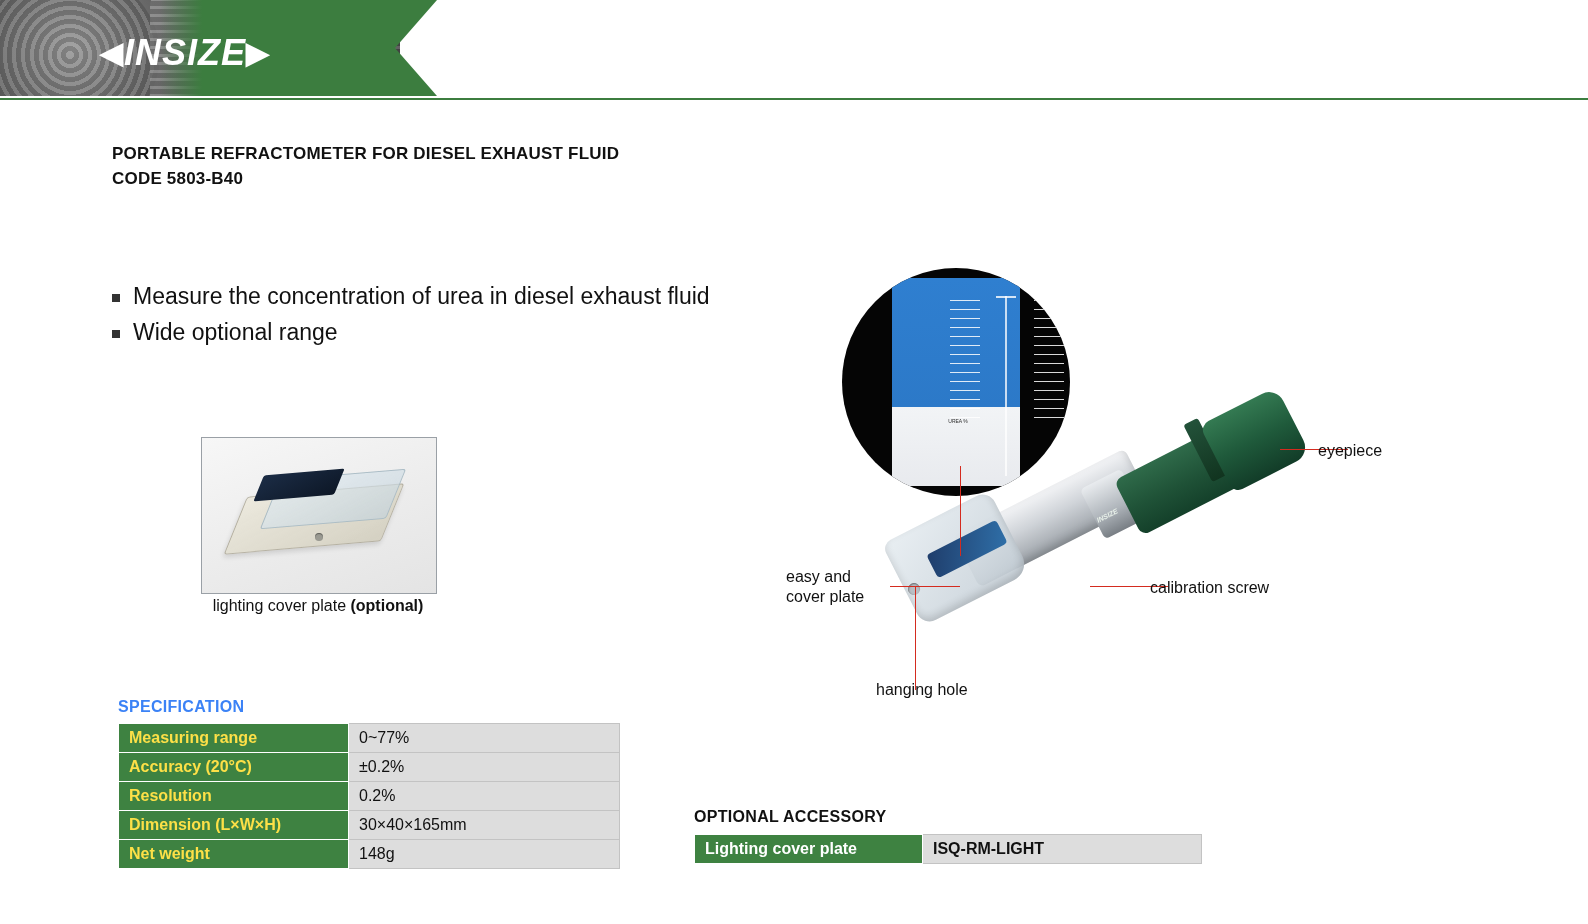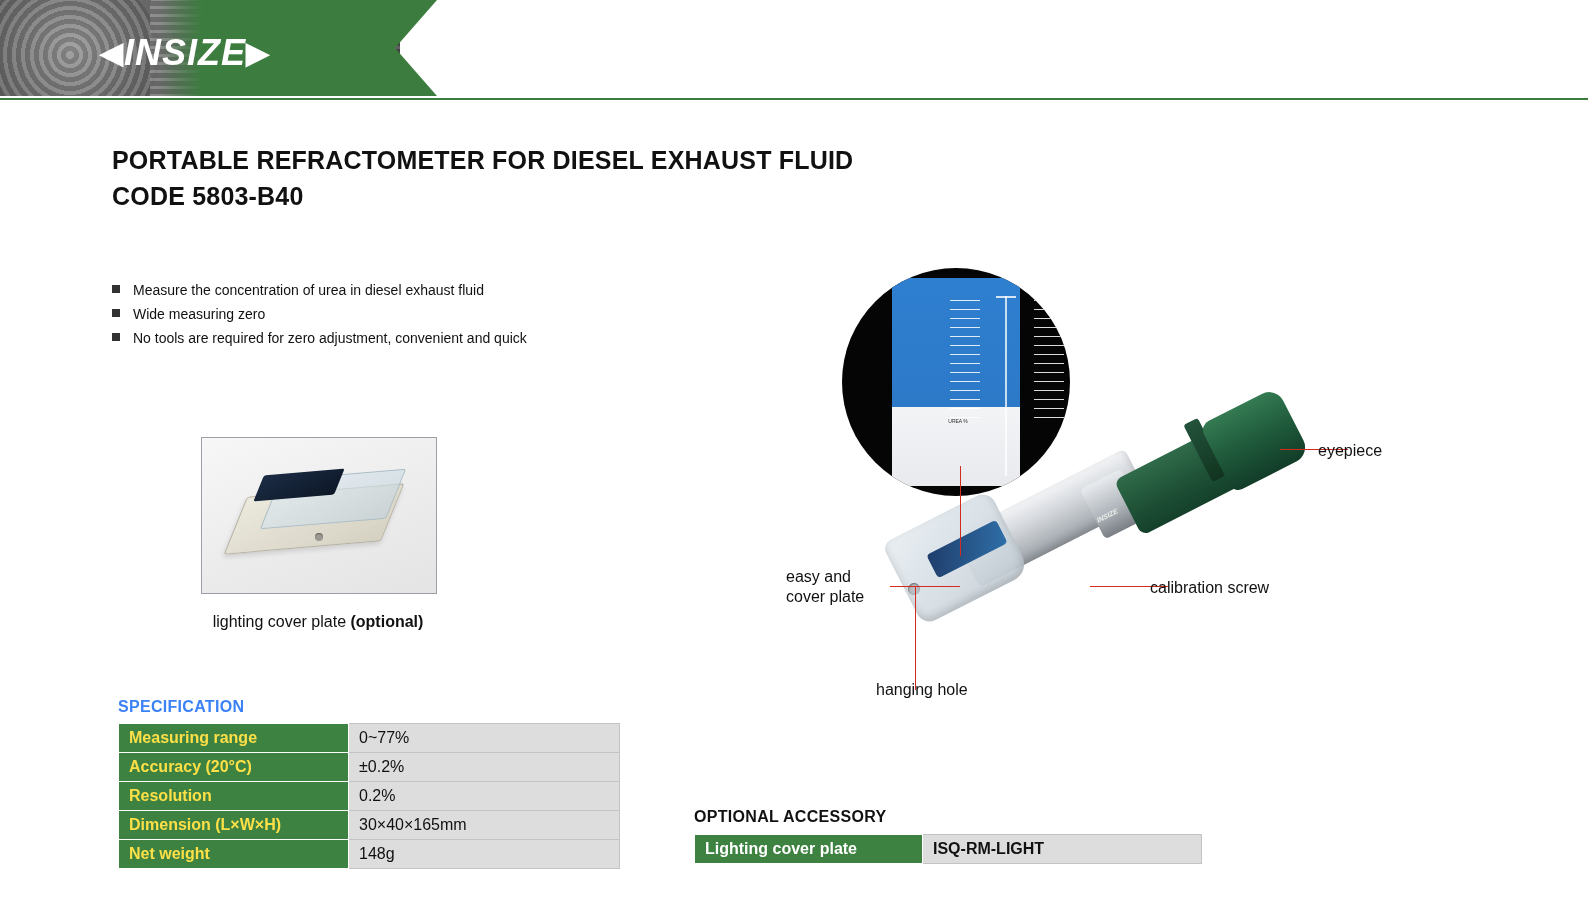--- a/index.html
+++ b/index.html
@@ -86,21 +86,21 @@
   .logo .arrow { font-style: normal; font-size: 30px; vertical-align: 2px; }
 
   
   .title-block {
     position: absolute;
     top: 142px;
     left: 112px;
     width: 1100px;
   }
   .title-line {
-    font-size: 25px;
+    font-size: 17px;
     font-weight: bold;
     color: #111;
     line-height: 1.45;
     letter-spacing: .2px;
   }
 
   
   .features {
     position: absolute;
     top: 281px;
@@ -115,21 +115,21 @@
   .bullet {
     width: 8px;
     height: 8px;
     background: #333;
     margin-right: 13px;
     flex: 0 0 auto;
     position: relative;
     top: -2px;
   }
   .feature-text {
-    font-size: 14px;
+    font-size: 23px;
     color: #111;
     line-height: 1.35;
   }
 
   
   .opt-photo-frame {
     position: absolute;
     top: 437px;
     left: 201px;
     width: 234px;
@@ -179,21 +179,20 @@
     box-shadow: inset 0 1px 1px rgba(0,0,0,.4);
   }
   .opt-caption {
     position: absolute;
     top: 597px;
     left: 200px;
     width: 236px;
     text-align: center;
     font-size: 16px;
     color: #111;
-    margin-top: 16px;
   }
   .opt-caption b { font-weight: bold; }
 
   
   .spec-heading {
     position: absolute;
     top: 698px;
     left: 118px;
     font-size: 16px;
     font-weight: bold;
@@ -426,25 +425,21 @@
   <div class="title-line">CODE 5803-B40</div>
 </div>
 
 <div class="features">
   <div class="feature">
     <span class="bullet"></span>
     <span class="feature-text">Measure the concentration of urea in diesel exhaust fluid</span>
   </div>
   <div class="feature">
     <span class="bullet"></span>
-    <span class="feature-text">Wide measuring zero</span>
-  </div>
-  <div class="feature">
-    <span class="bullet"></span>
-    <span class="feature-text">No tools are required for zero adjustment, convenient and quick</span>
+    <span class="feature-text">Wide optional range</span>
   </div>
 </div>
 
 <div class="opt-photo-frame">
   <div class="opt-photo-inner"></div>
   <div class="plate-main"></div>
   <div class="plate-clear"></div>
   <div class="plate-dark"></div>
   <div class="plate-dot"></div>
 </div>

